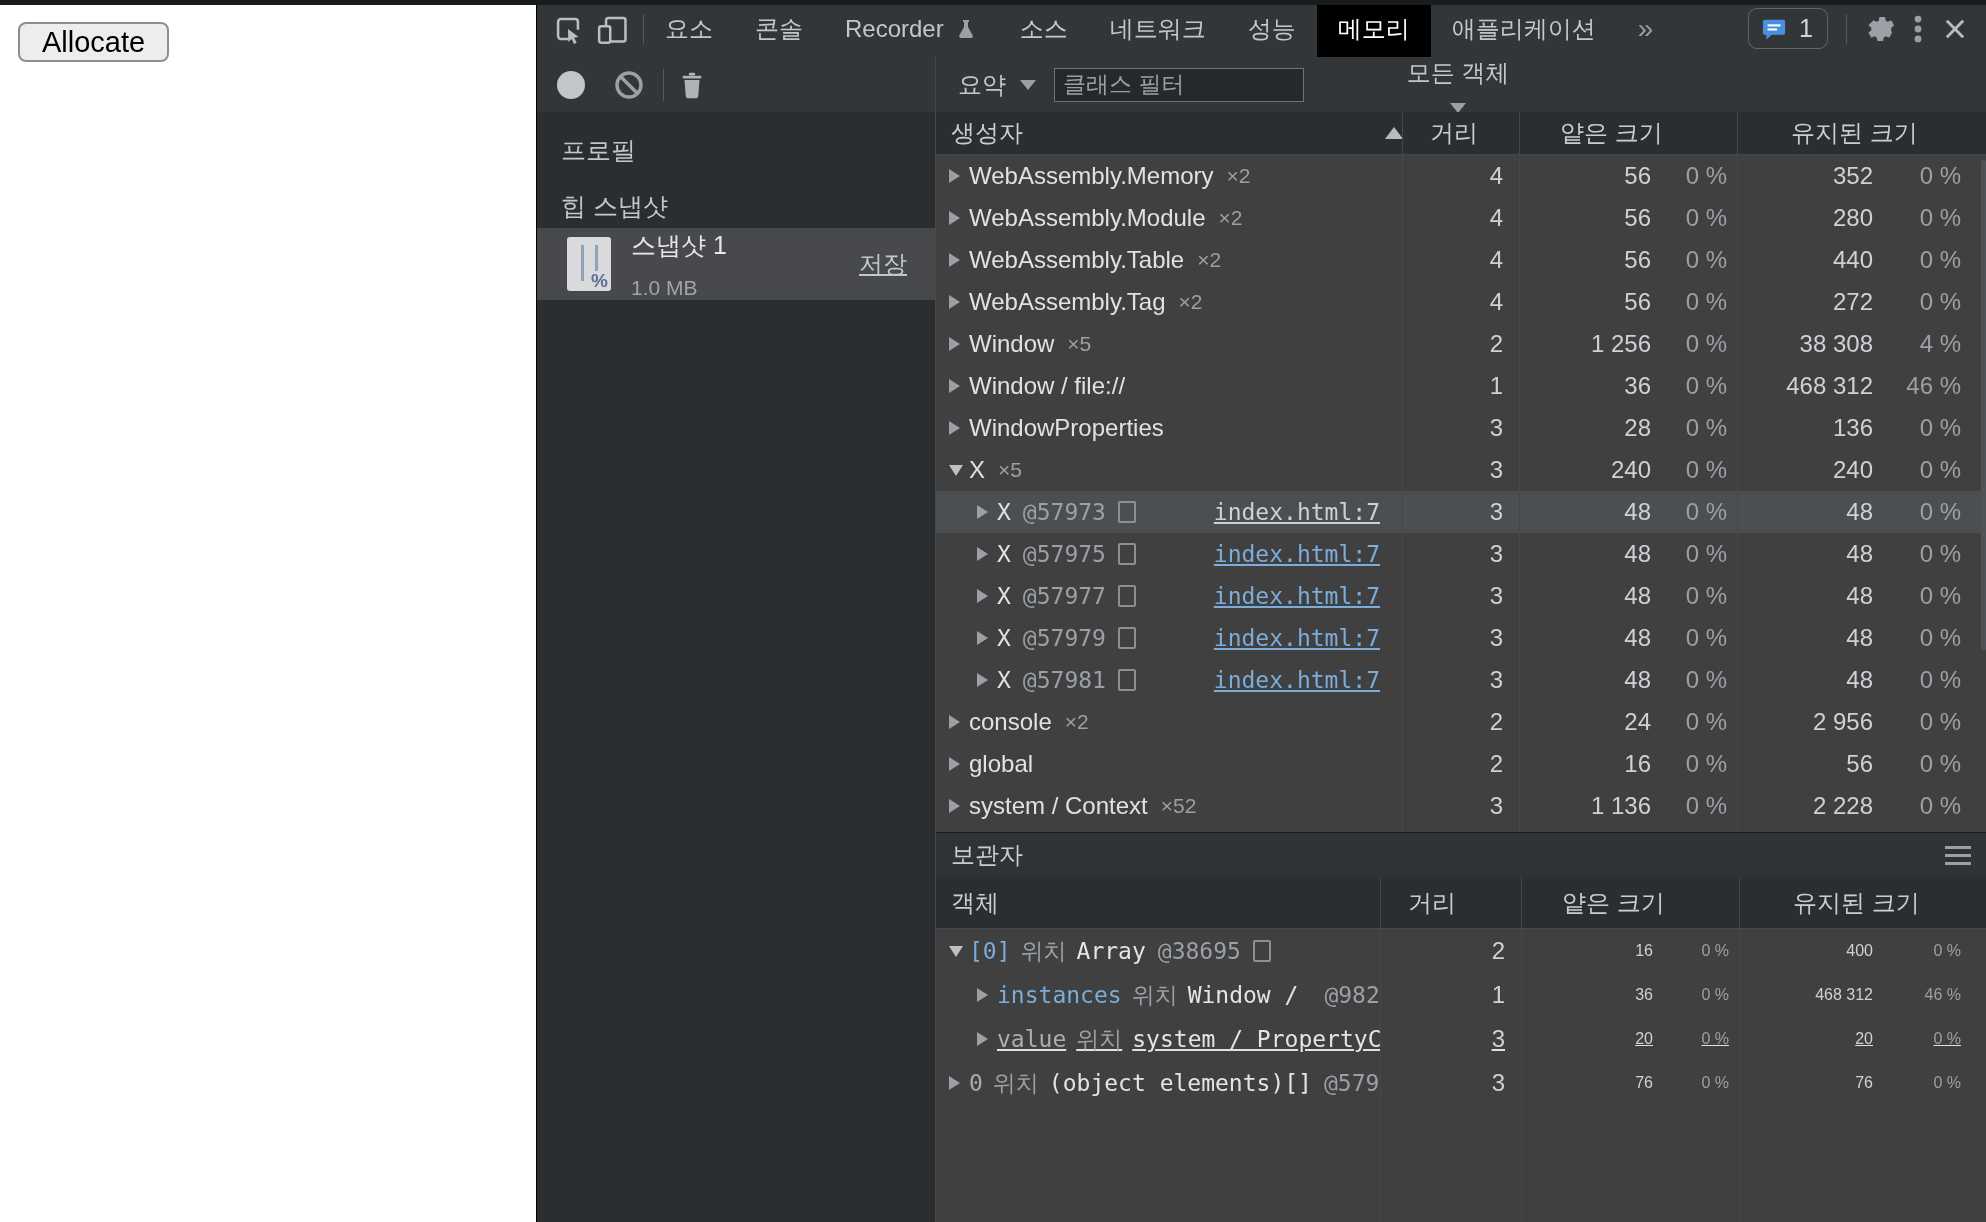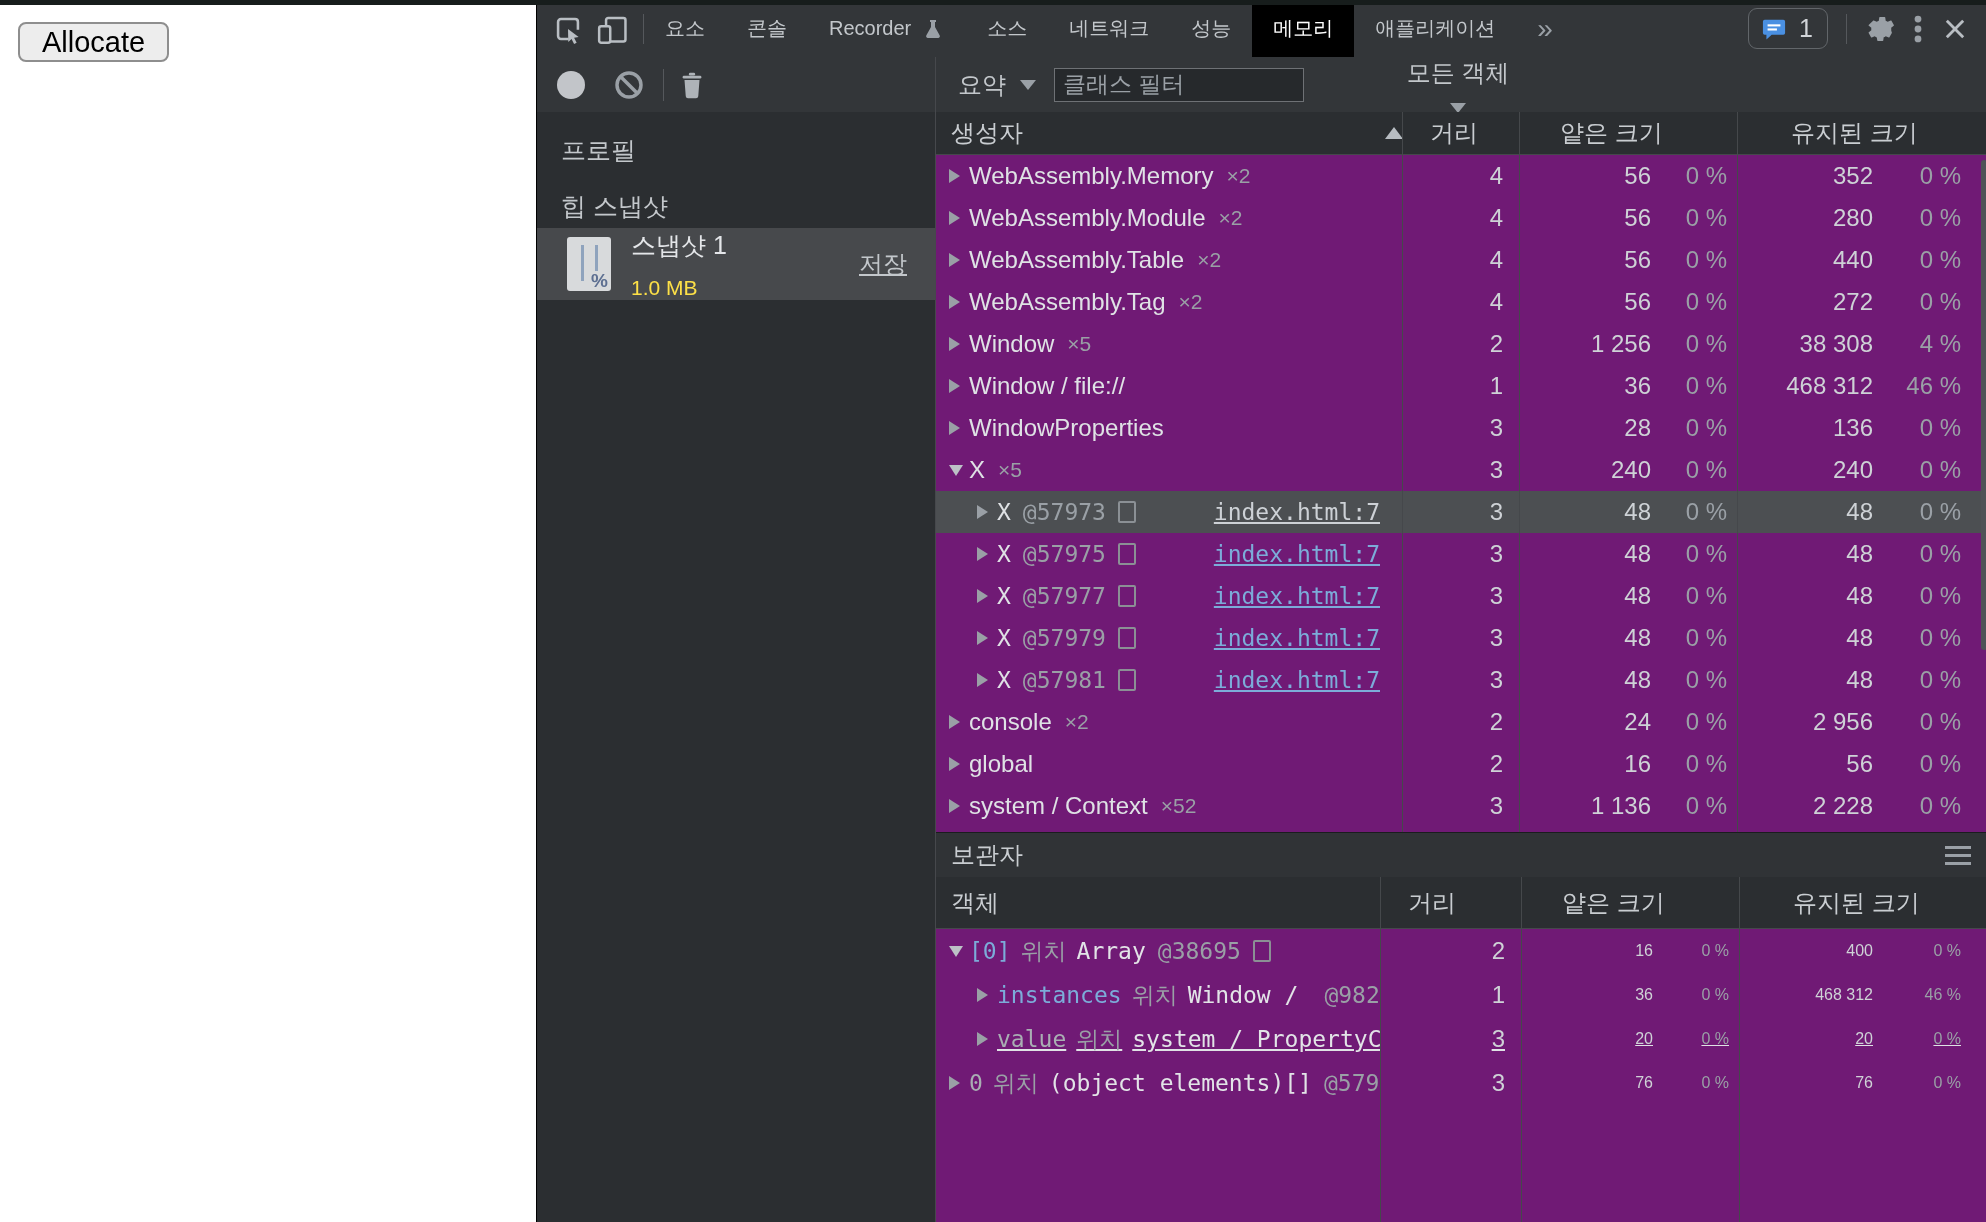--- a/index.html
+++ b/index.html
@@ -13,21 +13,21 @@
     border:2px solid #8e8e8e;border-radius:8px;font-size:29px;color:#000;
     display:flex;align-items:center;font-family:"Liberation Sans",sans-serif;}
   
   #devtools{left:536px;top:0;width:1450px;height:1222px;background:#26292c;border-left:1px solid #000;}
   #tabbar{left:0;top:0;width:1450px;height:57px;background:#333639;display:flex;align-items:stretch;}
   #toolbar{left:0;top:57px;width:1450px;height:55px;background:#333639;border-bottom:1px solid #47494d;}
   
   .icon-btn{display:flex;align-items:center;justify-content:center;}
   #tab-icons{display:flex;align-items:center;gap:10px;padding:0 12px 0 14px;}
   #tabs{display:flex;align-items:stretch;}
-  .tab{display:flex;align-items:center;padding:0 21px;font-size:20px;color:#c3c7cb;white-space:nowrap;gap:10px;}
+  .tab{display:flex;align-items:center;padding:0 21px;font-size:24px;color:#c3c7cb;white-space:nowrap;gap:10px;}
   .tab.active{background:#000;color:#fff;}
   #tabbar-right{margin-left:auto;display:flex;align-items:center;gap:18px;padding-right:18px;}
   #issues-btn{display:flex;align-items:center;gap:10px;border:1px solid #62666a;border-radius:9px;
     padding:5px 14px 5px 10px;color:#d2d5d9;font-size:25px;}
   .tb-sep{width:1px;height:30px;background:#55585c;}
   
   #record-group{position:absolute;left:0;top:0;width:398px;height:55px;display:flex;align-items:center;}
   #record-dot{width:28px;height:28px;border-radius:50%;background:#c2c5c9;margin-left:20px;}
   #clear-icon{margin-left:28px;}
   #tool-sep{position:absolute;left:126px;top:12px;height:32px;width:1px;background:#55585c;}
@@ -44,24 +44,24 @@
   #sidebar{left:0;top:112px;width:398px;height:1110px;background:#2b2e31;}
   #sidebar-divider{left:398px;top:57px;width:1px;height:1165px;background:#46484c;}
   .side-label{position:absolute;left:24px;font-size:25px;color:#c3c7cb;}
   #snapshot-item{position:absolute;left:0;top:116px;width:398px;height:72px;background:#47494c;display:flex;align-items:center;}
   #snapshot-icon{width:44px;height:54px;margin-left:30px;background:#d8dadc;border-radius:3px;position:relative;
      background-image:repeating-linear-gradient(90deg,transparent 0 7px,#8fa3bd 7px 10px,transparent 10px 14px);
      background-size:28px 36px;background-repeat:no-repeat;background-position:7px 8px;}
   #snapshot-icon .pct{position:absolute;right:3px;bottom:1px;font-size:19px;font-weight:bold;color:#5d6f91;background:#d8dadc;line-height:1;}
   #snapshot-text{margin-left:20px;display:flex;flex-direction:column;gap:12px;}
   #snapshot-title{font-size:25px;color:#e4e6e9;}
-  #snapshot-size{font-size:21px;color:#fde047;margin-top:2px;}
+  #snapshot-size{font-size:21px;color:#a3a3a3;margin-top:2px;}
   #snapshot-save{margin-left:auto;margin-right:28px;font-size:24px;color:#c3c7cb;text-decoration:underline;}
   
-  #main{left:399px;top:112px;width:1051px;height:1110px;background:#701a75;}
+  #main{left:399px;top:112px;width:1051px;height:1110px;background:#404040;}
   .col-div{position:absolute;width:1px;background:#45484b;}
   .hdr{position:absolute;left:0;width:1051px;height:42px;background:#2b2e31;border-bottom:1px solid #45484b;
        display:flex;align-items:center;font-size:24px;color:#c9cdd1;}
   .hdr .h-cons{flex:0 0 466px;padding-left:15px;display:flex;align-items:center;}
   .hdr .h-dist{flex:0 0 117px;padding-left:13px;}
   .hdr .h-shal{flex:0 0 218px;padding-left:13px;}
   .hdr .h-ret{flex:1;padding-left:13px;}
   .sort-asc{margin-left:auto;margin-right:14px;width:0;height:0;border-left:9px solid transparent;border-right:9px solid transparent;border-bottom:12px solid #b7bcc1;}
   #heap-rows{position:absolute;left:0;top:43px;width:1051px;height:677px;overflow:hidden;}
   .grow{position:absolute;left:0;width:1051px;height:42px;display:flex;align-items:center;font-size:24px;color:#dfe2e5;}

